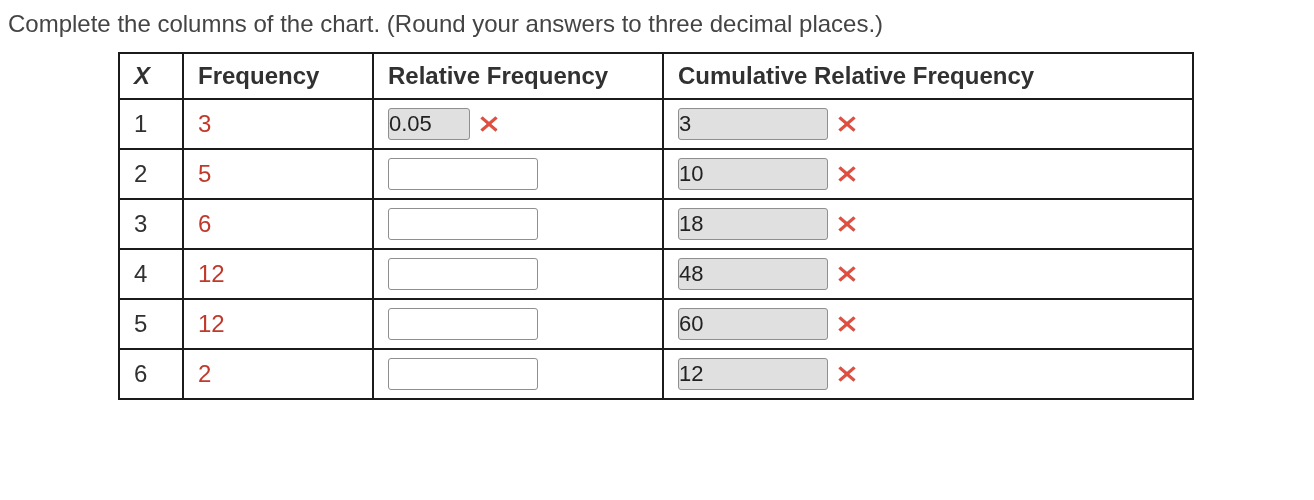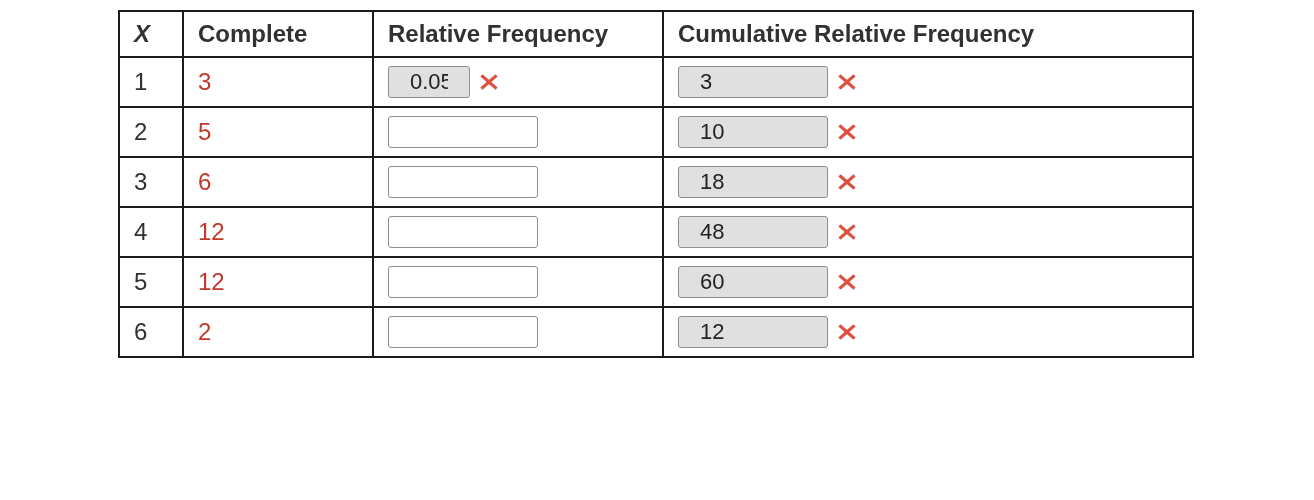--- a/index.html
+++ b/index.html
@@ -63,21 +63,21 @@
   }
 
   .ans-input {
     font-family: inherit;
     font-size: 22px;
     height: 32px;
     width: 150px;
     box-sizing: border-box;
     border: 1px solid var(--input-border);
     border-radius: 3px;
-    padding: 2px 21px;
+    padding: 2px 0;
     background: var(--input-bg);
     color: #222;
   }
   .ans-input.short {
     width: 82px;
   }
   .ans-input.wrong {
     background: var(--input-bg-wrong);
   }
 
@@ -85,26 +85,27 @@
     width: 22px;
     height: 22px;
     flex: 0 0 auto;
   }
   .wrong-icon svg { display:block; }
 </style>
 </head>
 <body>
 
 <div class="wrap">
+  <p class="instruction">Complete the columns of the chart. (Round your answers to three decimal places.)</p>
 
   <table class="freq">
     <thead>
       <tr>
         <th class="x-col col-x">X</th>
-        <th class="col-f">Complete</th>
+        <th class="col-f">Frequency</th>
         <th class="col-rf">Relative Frequency</th>
         <th class="col-cf">Cumulative Relative Frequency</th>
       </tr>
     </thead>
     <tbody id="table-body">
   <tr>
     <td>1</td>
     <td>
       <span class="freq-val">3</span>
     </td>

